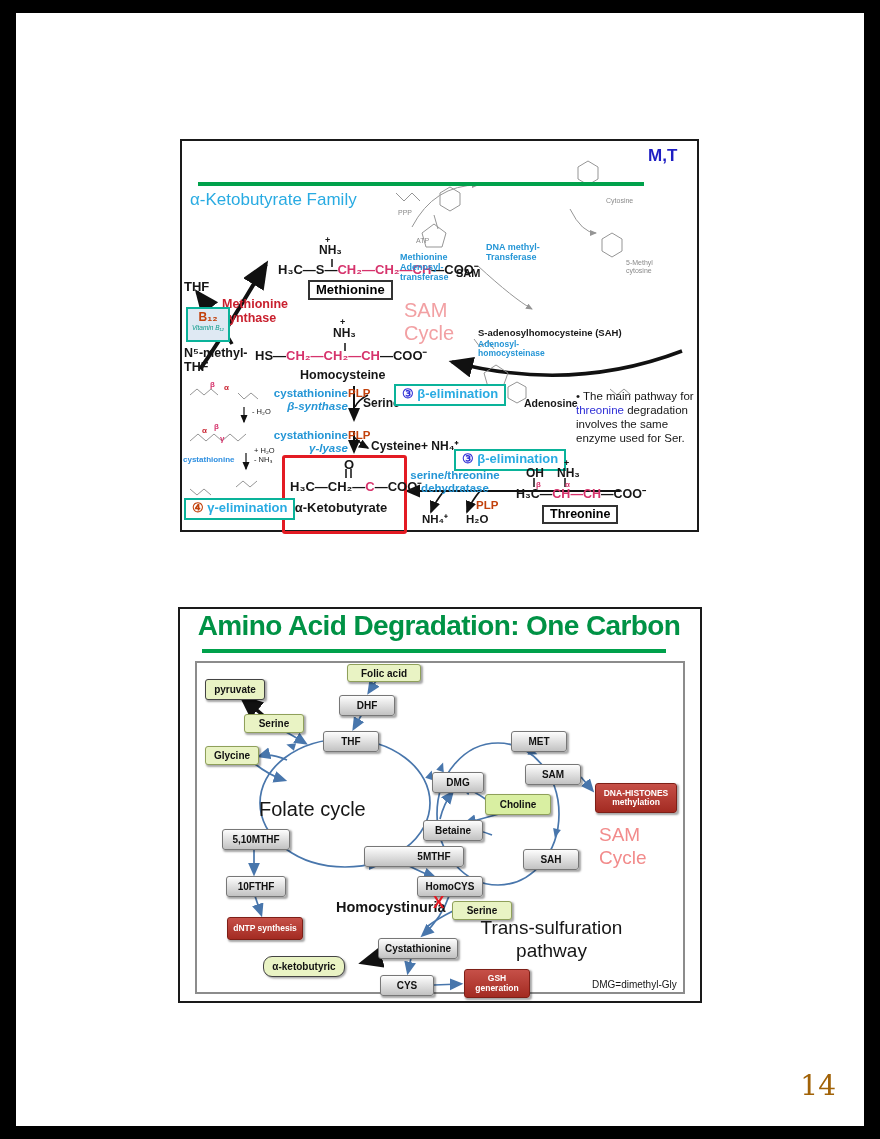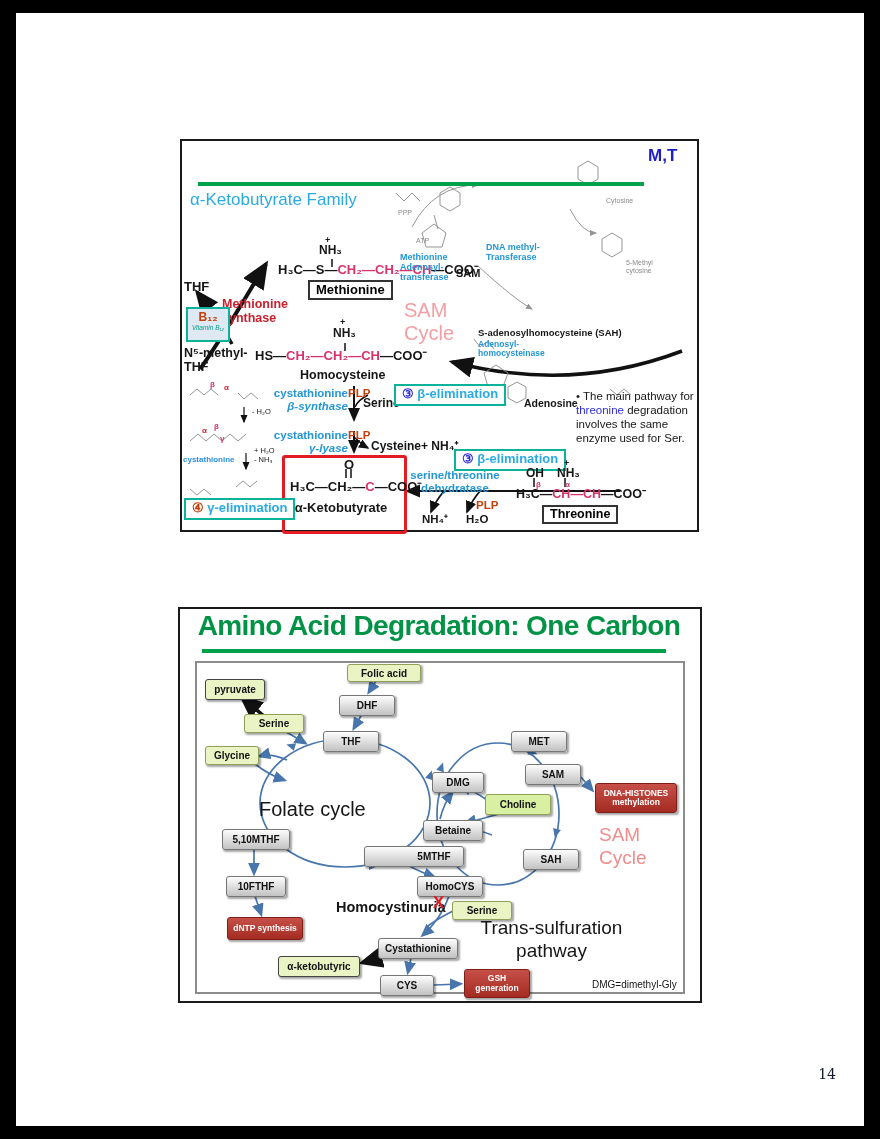--- a/index.html
+++ b/index.html
@@ -26,21 +26,21 @@
   .t1{left:28px;top:3px;width:436px;text-align:center;font-size:29px;font-weight:bold;color:#009245;letter-spacing:-0.5px;}
   .stepbox{position:absolute;border:2px solid #0ab39a;background:#fff;padding:0px 6px 1px 6px;font-size:13px;font-weight:bold;white-space:nowrap;line-height:1.3;}
   .redframe{position:absolute;left:100px;top:314px;width:119px;height:73px;border:3px solid #e31b23;border-radius:3px;}
   .metbox{position:absolute;border:2px solid #333;background:#fff;padding:0 6px 1px 6px;font-size:13px;font-weight:bold;}
   .b12box{position:absolute;left:4px;top:166px;width:40px;height:31px;border:2px solid #0ab39a;background:#dfe9f3;text-align:center;line-height:1;}
   .panel{position:absolute;left:15px;top:52px;width:486px;height:329px;border:2px solid #8c8c8c;background:#fff;}
   .nbox{position:absolute;display:flex;align-items:center;justify-content:center;text-align:center;font-weight:bold;font-size:10px;color:#111;border-radius:3px;box-shadow:1.5px 1.5px 2px rgba(0,0,0,.35);line-height:1.1;}
   .ngray{background:linear-gradient(#fdfdfd,#c2c2c2);border:1px solid #777;}
   .ngreen{background:#e9f3c4;border:1px solid #8fa05a;text-align:center;}
   .nred{background:linear-gradient(#c65048,#a32b22);border:1px solid #7e1f17;color:#fff;font-size:8.5px;}
-  .pagenum{position:absolute;right:28px;bottom:44px;font-family:"DejaVu Serif",serif;font-size:14px;color:#0f172a;}
+  .pagenum{position:absolute;right:28px;bottom:24px;font-family:"DejaVu Serif",serif;font-size:28px;color:#a16207;}
 </style>
 </head>
 <body>
 
 <div class="page">
 <div class="sheet">
 
   <section class="slide" id="s1">
 
     <svg class="svgl" width="515" height="389" viewBox="0 0 515 389">
@@ -277,21 +277,21 @@
       <div class="nbox ngray" style="left:25px;top:166px;width:66px;height:19px;">5,10MTHF</div>
       <div class="nbox ngray" style="left:167px;top:183px;width:58px;height:19px;padding-left:40px;">5MTHF</div>
       <div class="nbox ngray" style="left:326px;top:186px;width:54px;height:19px;">SAH</div>
       <div class="nbox ngray" style="left:29px;top:213px;width:58px;height:19px;">10FTHF</div>
       <div class="nbox ngray" style="left:220px;top:213px;width:64px;height:19px;">HomoCYS</div>
       <div class="nbox nred pre" style="left:398px;top:120px;width:80px;height:28px;">DNA-HISTONES
 methylation</div>
       <div class="nbox nred" style="left:30px;top:254px;width:74px;height:21px;">dNTP synthesis</div>
       <div class="nbox ngreen" style="left:255px;top:238px;width:58px;height:17px;">Serine</div>
       <div class="nbox ngray" style="left:181px;top:275px;width:78px;height:19px;">Cystathionine</div>
-      <div class="nbox ngreen" style="left:81px;top:293px;width:80px;height:19px;border-color:#444;">α-ketobutyric</div>
+      <div class="nbox ngreen" style="left:66px;top:293px;width:80px;height:19px;border-color:#444;border-radius:9px;">α-ketobutyric</div>
       <div class="nbox ngray" style="left:183px;top:312px;width:52px;height:19px;">CYS</div>
       <div class="nbox nred pre" style="left:267px;top:306px;width:64px;height:27px;">GSH
 generation</div>
 
       <div class="lbl" style="left:62px;top:135px;font-size:20px;">Folate cycle</div>
       <div class="lbl pink pre" style="left:402px;top:160px;font-size:19px;line-height:23px;color:#f28b8b;">SAM
 Cycle</div>
       <div class="lbl b" style="left:139px;top:237px;font-size:14.5px;">Homocystinuria</div>
       <div class="lbl b" style="left:236px;top:231px;font-size:17px;color:#e01b24;">X</div>
       <div class="lbl pre" style="left:262px;top:253px;width:185px;text-align:center;font-size:19px;line-height:23px;">Trans-sulfuration

